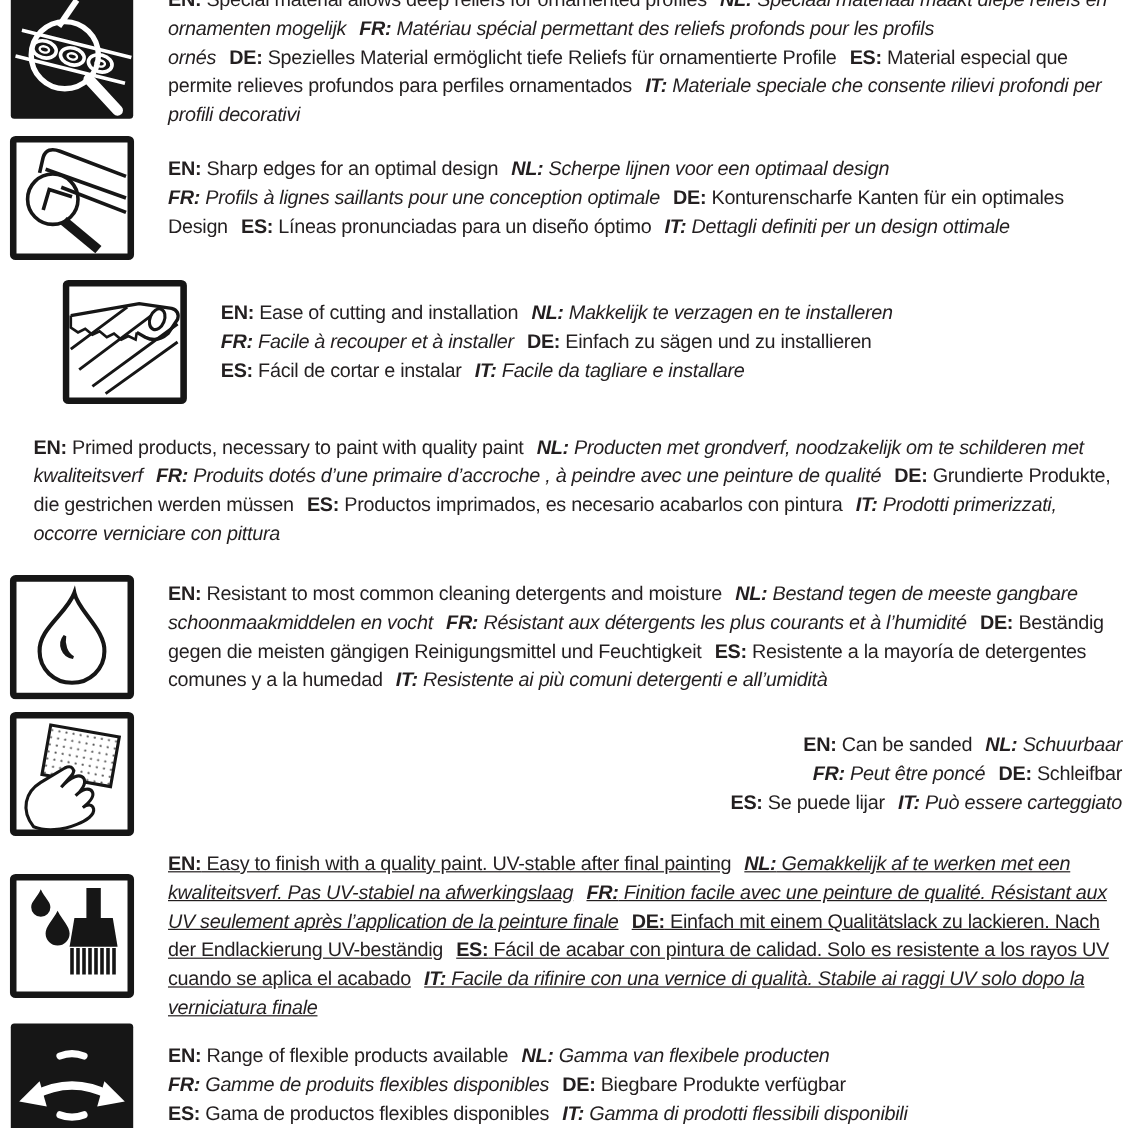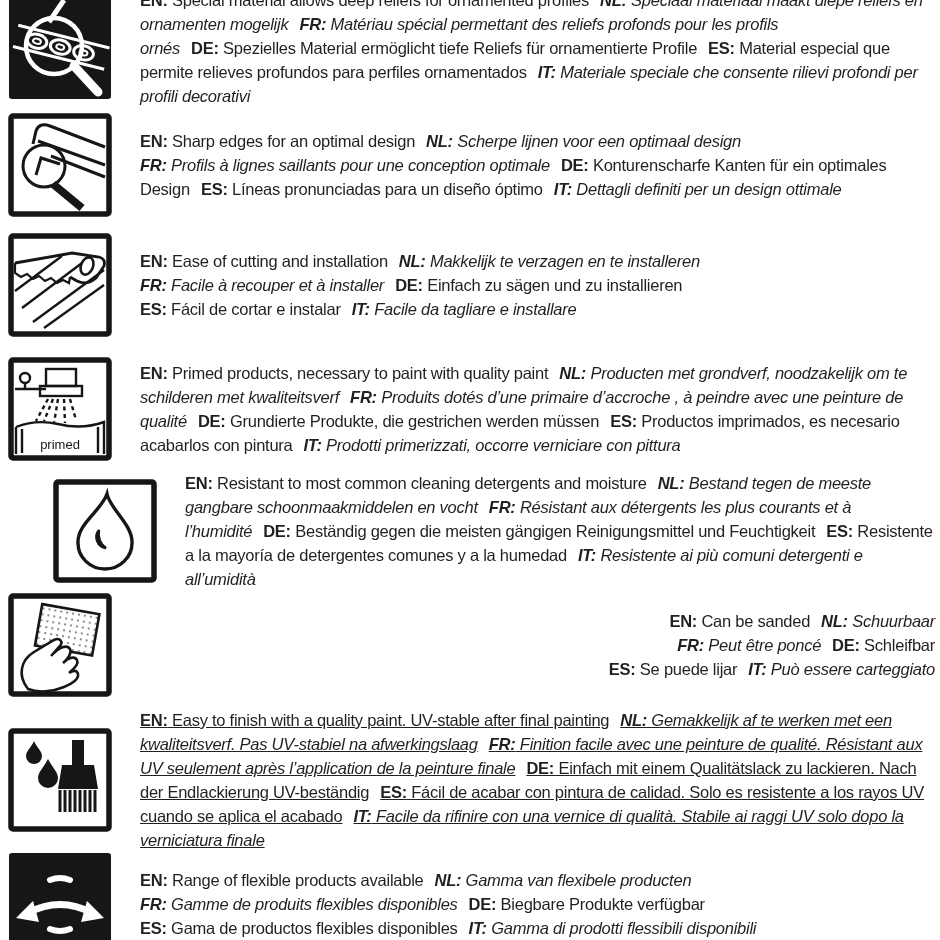--- a/index.html
+++ b/index.html
@@ -5,23 +5,23 @@
   html,body{margin:0;padding:0;}
   body{
     width:940px;height:940px;overflow:hidden;background:#ffffff;
     font-family:"Liberation Sans","DejaVu Sans",sans-serif;
     color:#231f20;
   }
   #sheet{position:relative;top:-12px;width:940px;}
   .feature-row{display:flex;align-items:center;}
   .feature-row:nth-child(1){height:120px;margin-top:0;}
   .feature-row:nth-child(2){height:104px;margin-top:5px;justify-content:space-between;}
-  .feature-row:nth-child(3){height:104px;margin-top:16px;}
+  .feature-row:nth-child(3){height:104px;margin-top:16px;padding-left:44px;}
   .feature-row:nth-child(4){height:104px;margin-top:20px;}
-  .feature-row:nth-child(5){height:104px;margin-top:18px;padding-left:45px;}
+  .feature-row:nth-child(5){height:104px;margin-top:18px;}
   .feature-row:nth-child(6){height:104px;margin-top:10px;text-align:right;}
   .feature-row:nth-child(7){height:144px;margin-top:11px;text-decoration:underline;}
   .feature-row:nth-child(8){height:104px;margin-top:0;}
   .icon-box{flex:0 0 104px;width:104px;height:104px;margin-left:8px;}
   .icon-box svg{width:104px;height:104px;display:block;}
   .feature-text{
     margin-left:28px;flex:1 1 auto;padding-right:5px;
     font-size:16.5px;line-height:24px;letter-spacing:-0.25px;
   }
   .lang-label{font-weight:700;margin-left:11px;white-space:nowrap;}
@@ -78,41 +78,20 @@
             <path d="M7 58 L54 23 M14 75 L74 30 M25 89 L96 37 M36 95 L96 52" stroke-width="2.4"></path>
             <path d="M7 30 L64 20 L91 24 Q98 26 96 33 L88 45 Q79 53 69 48 L62 44" stroke-width="2.8"></path>
             <path d="M7 30 L7 40 L13 44 L19 41 L25 46 L31 43 L37 48 L43 45 L49 50 L55 47 L61 50 L62 44" stroke-width="2.2"></path>
             <ellipse cx="79" cy="33" rx="6" ry="9" transform="rotate(22 79 33)" stroke-width="2.6"></ellipse>
           </g>
         </svg>
       </div>
     <p class="feature-text"><span class="lang-label no-gap">EN:</span><span class="">&nbsp;Ease of cutting and installation</span><span class="lang-label it">NL:</span><span class="it">&nbsp;Makkelijk te verzagen en te installeren</span><br><span class="lang-label it no-gap">FR:</span><span class="it">&nbsp;Facile à recouper et à installer</span><span class="lang-label">DE:</span><span class="">&nbsp;Einfach zu sägen und zu installieren</span><br><span class="lang-label no-gap">ES:</span><span class="">&nbsp;Fácil de cortar e instalar</span><span class="lang-label it">IT:</span><span class="it">&nbsp;Facile da tagliare e installare</span></p>
   </div>
     <div class="feature-row">
-    <div class="icon-box">
-        <svg viewBox="0 0 104 104">
-          <rect x="3" y="3" width="98" height="98" rx="2" fill="#fff" stroke="#161616" stroke-width="5.5"></rect>
-          <g fill="none" stroke="#161616" stroke-width="2.4">
-            <circle cx="17" cy="21" r="5"></circle>
-            <path d="M17 26 V32 M7 32 H38"></path>
-            <rect x="38" y="12" width="30" height="17"></rect>
-            <rect x="32" y="29" width="42" height="10"></rect>
-            <g stroke-dasharray="4 3.5">
-              <path d="M40 42 L28 64"></path>
-              <path d="M45 42 L36 64"></path>
-              <path d="M50 42 L46 66"></path>
-              <path d="M56 42 L57 66"></path>
-              <path d="M62 42 L68 63"></path>
-            </g>
-            <path d="M8 70 Q28 62 50 67 Q74 73 96 65 L96 97 M8 70 L8 97"></path>
-            <path d="M14 72 V96 M90 70 V96"></path>
-          </g>
-          <text x="52" y="92" font-size="13" text-anchor="middle" fill="#161616" font-family="Liberation Sans, sans-serif">primed</text>
-        </svg>
-      </div>
     <p class="feature-text"><span class="lang-label no-gap">EN:</span><span class="">&nbsp;Primed products, necessary to paint with quality paint</span><span class="lang-label it">NL:</span><span class="it">&nbsp;Producten met grondverf, noodzakelijk om te schilderen met kwaliteitsverf</span><span class="lang-label it">FR:</span><span class="it">&nbsp;Produits dotés d’une primaire d’accroche , à peindre avec une peinture de qualité</span><span class="lang-label">DE:</span><span class="">&nbsp;Grundierte Produkte, die gestrichen werden müssen</span><span class="lang-label">ES:</span><span class="">&nbsp;Productos imprimados, es necesario acabarlos con pintura</span><span class="lang-label it">IT:</span><span class="it">&nbsp;Prodotti primerizzati, occorre verniciare con pittura</span></p>
   </div>
     <div class="feature-row">
     <div class="icon-box">
         <svg viewBox="0 0 104 104">
           <rect x="3" y="3" width="98" height="98" rx="2" fill="#fff" stroke="#161616" stroke-width="5.5"></rect>
           <path d="M54 15 C57 30 80 46 79 64 A27 26 0 0 1 25 64 C24 45 48 32 54 15 Z" fill="none" stroke="#161616" stroke-width="3.4"></path>
           <path d="M46 51 a11 11 0 0 0 7 18 a14 16 0 0 1 -7 -18 Z" fill="#161616" stroke="#161616" stroke-width="2.5"></path>
         </svg>
       </div>

